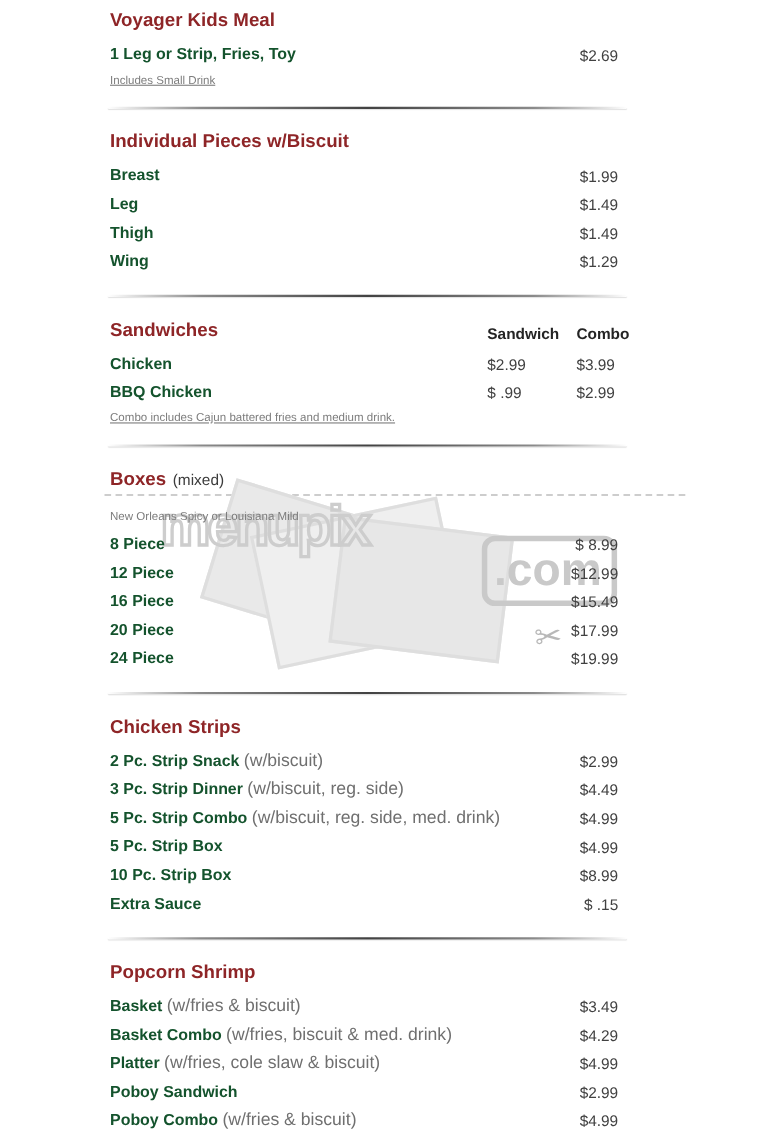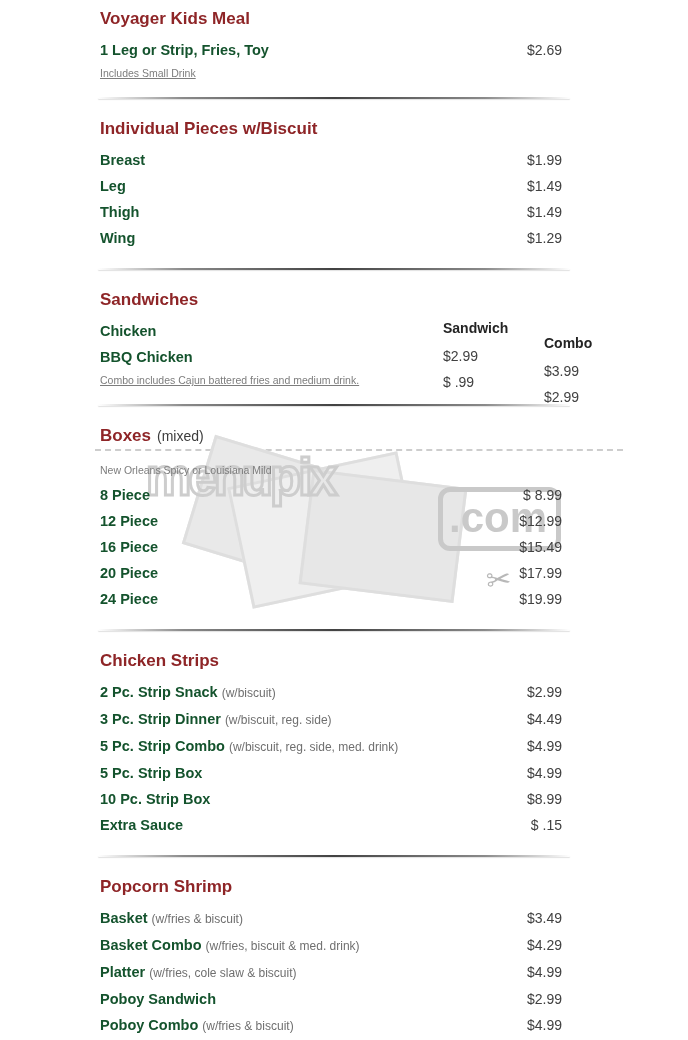--- a/index.html
+++ b/index.html
@@ -40,28 +40,28 @@
   .menu{position:absolute;left:100px;top:8px;width:462px;z-index:1;}
   .menu-section{position:relative;}
   .section-title{
     position:relative;margin:0 0 7px 0;
     font-size:17px;line-height:22px;font-weight:bold;color:#8e2527;
   }
   .title-suffix{font-weight:normal;color:#3c3c3c;font-size:14px;margin-left:6px;}
   .col-header{
     position:absolute;top:3px;font-size:14px;font-weight:bold;color:#242424;
   }
-  .col-0{left:343px;margin-top:25px;}
-  .col-1{left:444px;margin-top:40px;}
+  .col-0{left:343px;}
+  .col-1{left:424px;}
   .section-subtitle{
     margin:16px 0 5px 0;font-size:10.5px;color:#7d7d7d;line-height:14px;font-weight:normal;
   }
   .item-row{position:relative;line-height:26px;font-size:14.5px;white-space:nowrap;}
   .item-name{font-weight:bold;color:#14532d;}
-  .item-note{font-size:12px;color:#6f6f6f;font-weight:normal;margin-left:4px;}
+  .item-note{font-size:16px;color:#6f6f6f;font-weight:normal;margin-left:4px;}
   .item-price{
     position:absolute;right:0;top:0;font-size:14px;color:#414141;
     font-weight:normal;white-space:pre;
   }
   .col-price{
     position:absolute;top:0;font-size:14px;color:#414141;font-weight:normal;white-space:pre;
   }
   .section-footnote{
     margin:3px 0 0 0;font-size:10.5px;color:#7d7d7d;line-height:14px;font-weight:normal;text-decoration:underline;
   }

